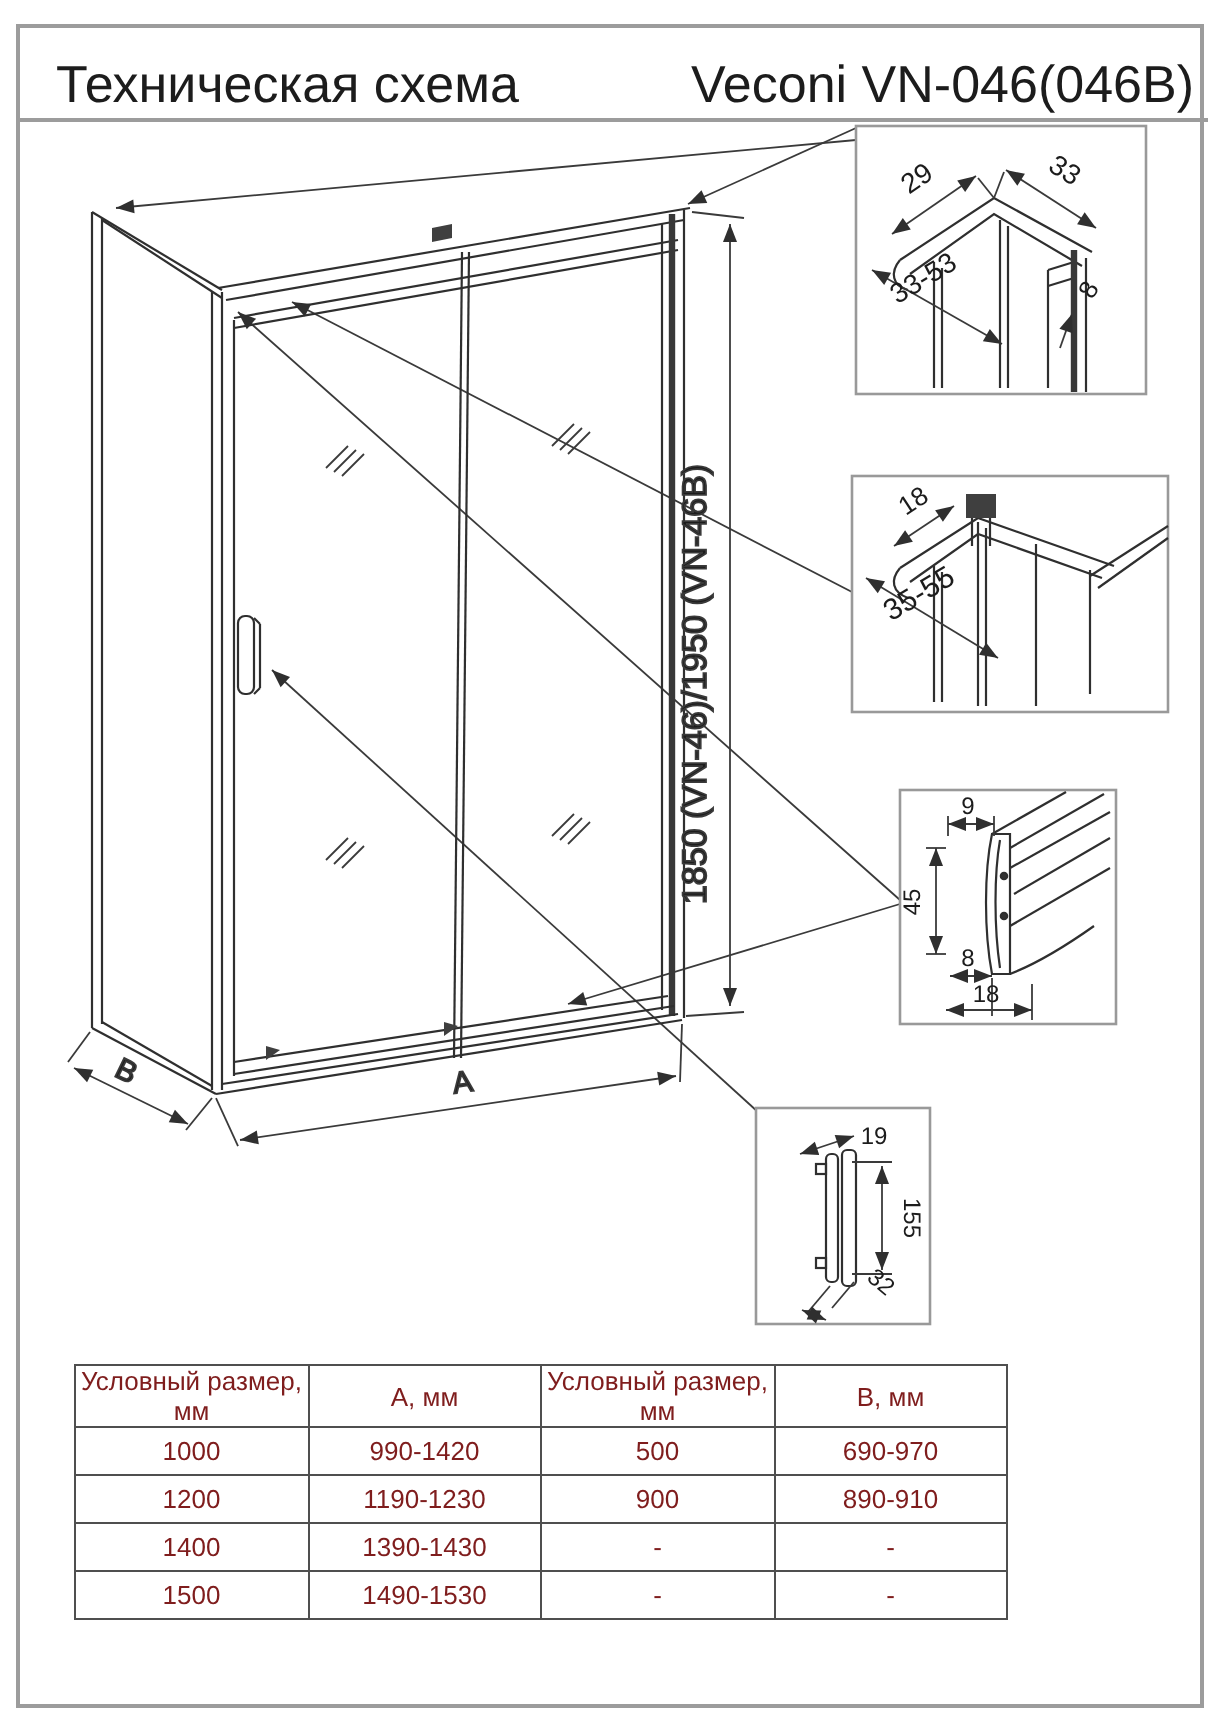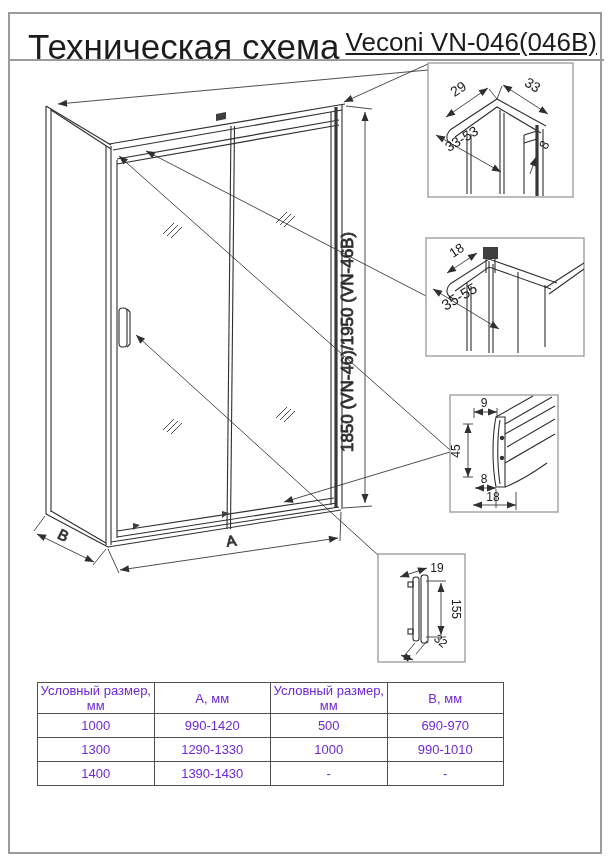--- a/index.html
+++ b/index.html
@@ -3,34 +3,34 @@
 <meta charset="utf-8">
 <style>
   html,body { margin:0; padding:0; }
   body {
     width:612px; height:866px; background:#ffffff; position:relative;
     font-family:"Liberation Sans", sans-serif; color:#1c1c1c; overflow:hidden;
   }
   .page-border { position:absolute; left:8px; top:12px; width:594px; height:842px;
     border:2px solid #9c9c9c; box-sizing:border-box; }
   .header-line { position:absolute; left:8px; top:59px; width:596px; height:2px; background:#9c9c9c; }
-  .title-left  { position:absolute; left:28px; top:27px; font-size:35px; white-space:nowrap;text-align:center; }
-  .title-right { position:absolute; right:15px; top:27px; font-size:26px; white-space:nowrap;text-decoration:underline; }
+  .title-left  { position:absolute; left:28px; top:27px; font-size:26px; white-space:nowrap;text-align:center; }
+  .title-right { position:absolute; right:15px; top:27px; font-size:26px; white-space:nowrap; }
   svg.drawing { position:absolute; left:0; top:0; }
   .ln   { stroke:#2f2f2f; stroke-width:1.1; fill:none; }
   .thin { stroke:#3a3a3a; stroke-width:0.9; fill:none; }
   .thick{ stroke:#383838; stroke-width:3.2; fill:none; }
   .box  { fill:#ffffff; stroke:#999999; stroke-width:1.3; }
   .dark { fill:#3f3f3f; stroke:none; }
   text  { fill:#1c1c1c; font-family:"Liberation Sans", sans-serif; }
   .t17 { font-size:17px; } .t15 { font-size:15px; } .t14 { font-size:14px; }
   .t13 { font-size:13px; } .t12 { font-size:12px; }
   .mid { text-anchor:middle; }
   table.sizes { position:absolute; left:37px; top:682px; width:467px;
-    border-collapse:collapse; font-size:13px; text-align:center; color:#6d28d9; table-layout:fixed; }
+    border-collapse:collapse; font-size:13px; text-align:center; color:#7f1d1d; table-layout:fixed; }
   table.sizes th, table.sizes td { border:1px solid #4f4f4f; font-weight:400; padding:0; height:23px; }
 </style>
 </head>
 <body>
 
 <div class="page-border"></div>
 <div class="title-left">Техническая схема</div>
 <div class="title-right">Veconi VN-046(046B)</div>
 <div class="header-line"></div>
 
@@ -240,25 +240,31 @@
     </tr>
   </thead>
   <tbody>
     <tr>
       <td>1000</td>
       <td>990-1420</td>
       <td>500</td>
       <td>690-970</td>
     </tr>
     <tr>
-      <td>1300</td>
-      <td>1290-1330</td>
-      <td>1000</td>
-      <td>990-1010</td>
+      <td>1200</td>
+      <td>1190-1230</td>
+      <td>900</td>
+      <td>890-910</td>
     </tr>
     <tr>
       <td>1400</td>
       <td>1390-1430</td>
       <td>-</td>
       <td>-</td>
     </tr>
+    <tr>
+      <td>1500</td>
+      <td>1490-1530</td>
+      <td>-</td>
+      <td>-</td>
+    </tr>
   </tbody>
 </table>
 
 </body></html>

